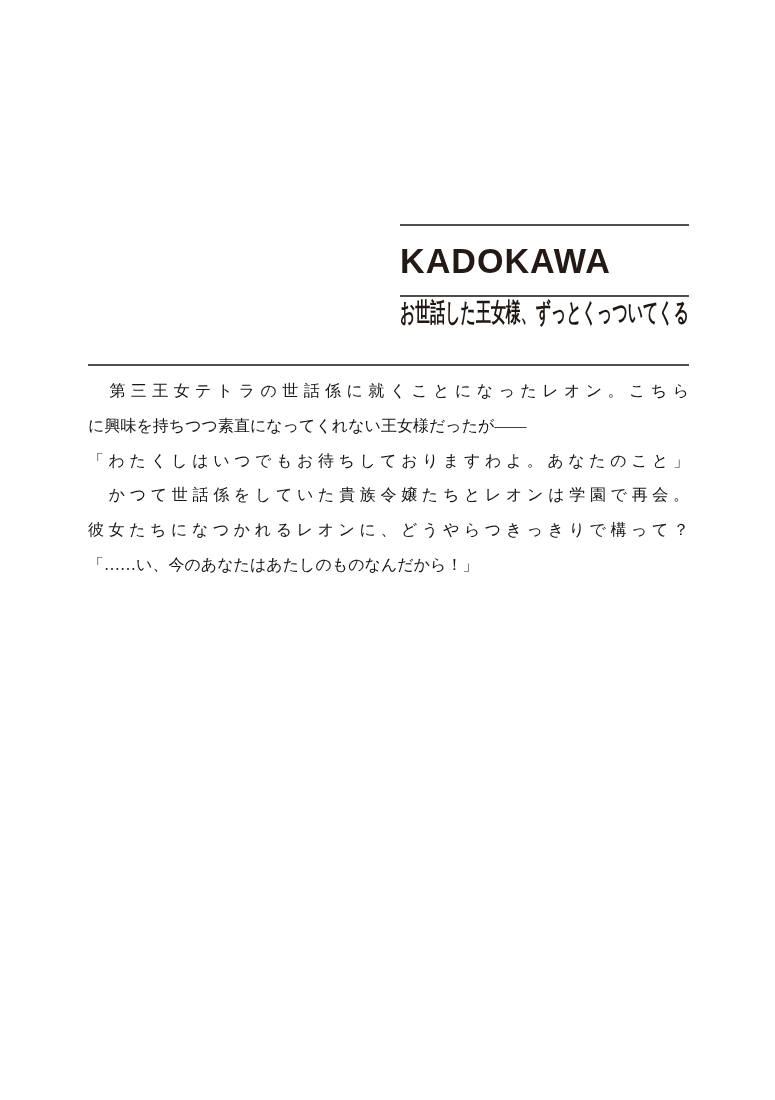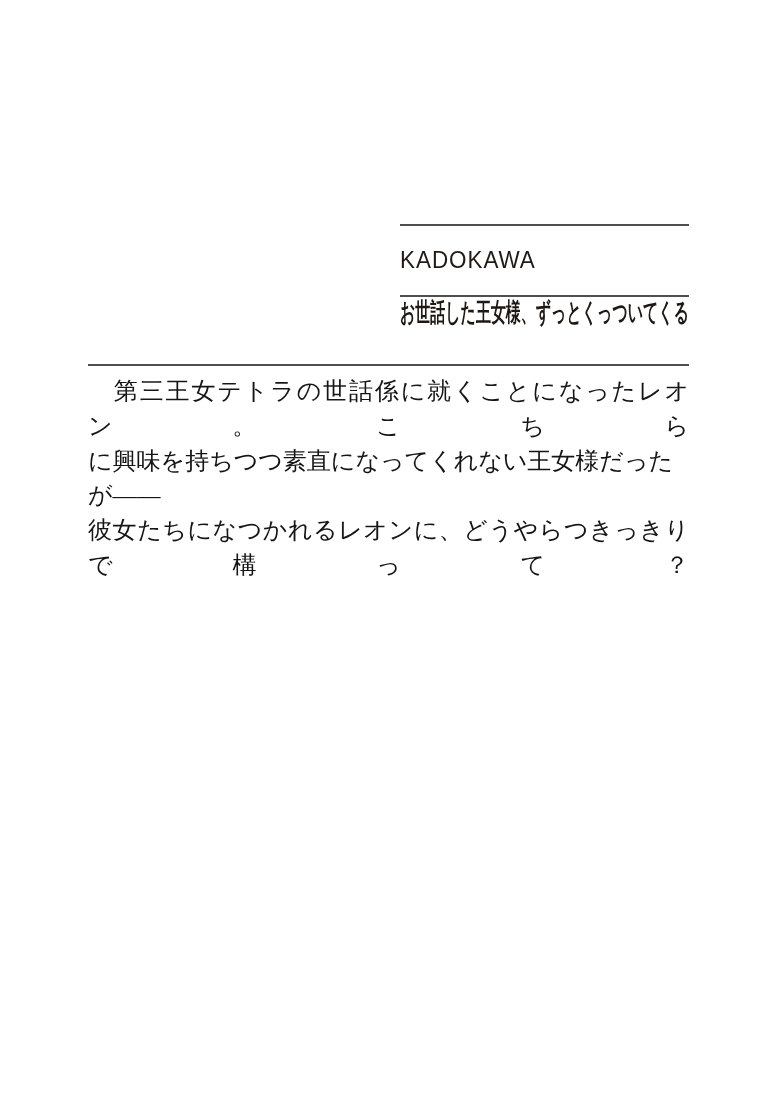--- a/index.html
+++ b/index.html
@@ -20,22 +20,22 @@
     position:absolute;height:2px;
     background:var(--rule);
   }
   .rule-top{left:400px;top:224px;width:289px;}
   .rule-mid{left:400px;top:295px;width:289px;}
   .rule-body{left:88px;top:364px;width:601px;}
   .logo{
     position:absolute;left:400px;top:247px;height:27px;
     line-height:27px;
     font-family:"Liberation Sans","DejaVu Sans",sans-serif;
-    font-weight:400;
-    font-size:23px;
+    font-weight:700;
+    font-size:35px;
     letter-spacing:1px;
     color:var(--heading-text);
     white-space:nowrap;
   }
   .logo .fit{display:inline-block;transform-origin:left center;}
   .title-row{
     position:absolute;left:400px;top:297px;width:289px;height:31px;
     line-height:31px;
     white-space:nowrap;
   }
@@ -44,21 +44,21 @@
     transform-origin:left center;
     font-family:"Liberation Sans","DejaVu Sans",sans-serif;
     font-weight:900;
     font-size:26px;
     letter-spacing:0px;
     color:#1e1712;
     white-space:nowrap;
   }
   .synopsis{
     position:absolute;left:88px;top:374px;width:601px;
-    font-size:24px;
+    font-size:16px;
     line-height:34.8px;
     color:var(--body-text);
   }
   .synopsis .line{
     text-align:justify;
     text-align-last:justify;
     text-justify:inter-ideograph;
   }
   .synopsis .line.natural{
     text-align:left;
@@ -80,16 +80,19 @@
 
   <div class="title-row">
     <span class="title-text fit" style="transform: scaleX(0.575787);">お世話した王女様、ずっとくっついてくる</span>
   </div>
 
   <div class="rule rule-body"></div>
 
   <div class="synopsis">
       <div class="line">　第三王女テトラの世話係に就くことになったレオン。こちら</div>
       <div class="line natural">に興味を持ちつつ素直になってくれない王女様だったが――</div>
+      <div class="line">「わたくしはいつでもお待ちしておりますわよ。あなたのこと」</div>
+      <div class="line">　かつて世話係をしていた貴族令嬢たちとレオンは学園で再会。</div>
       <div class="line">彼女たちになつかれるレオンに、どうやらつきっきりで構って？</div>
+      <div class="line natural">「……い、今のあなたはあたしのものなんだから！」</div>
     </div>
 
 </div>
 
 </body></html>

